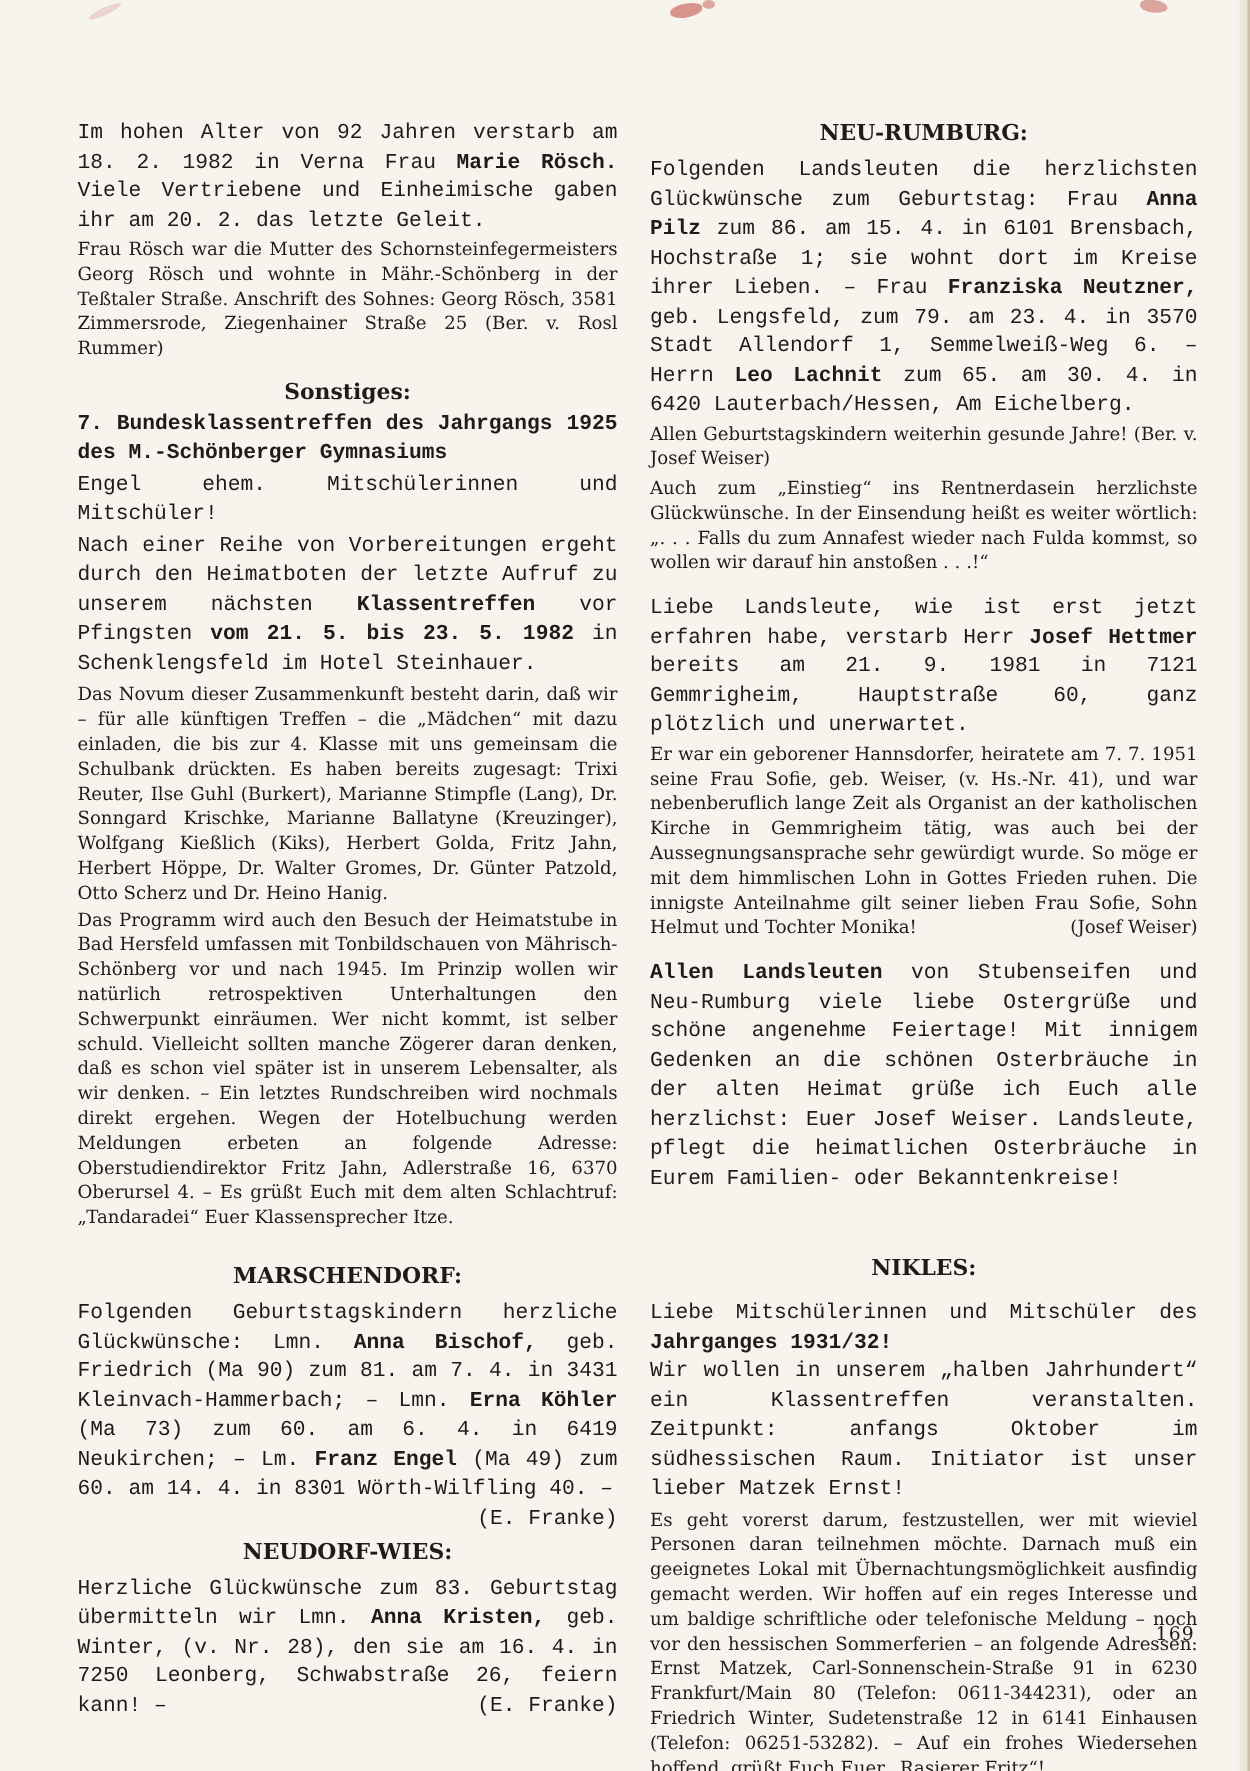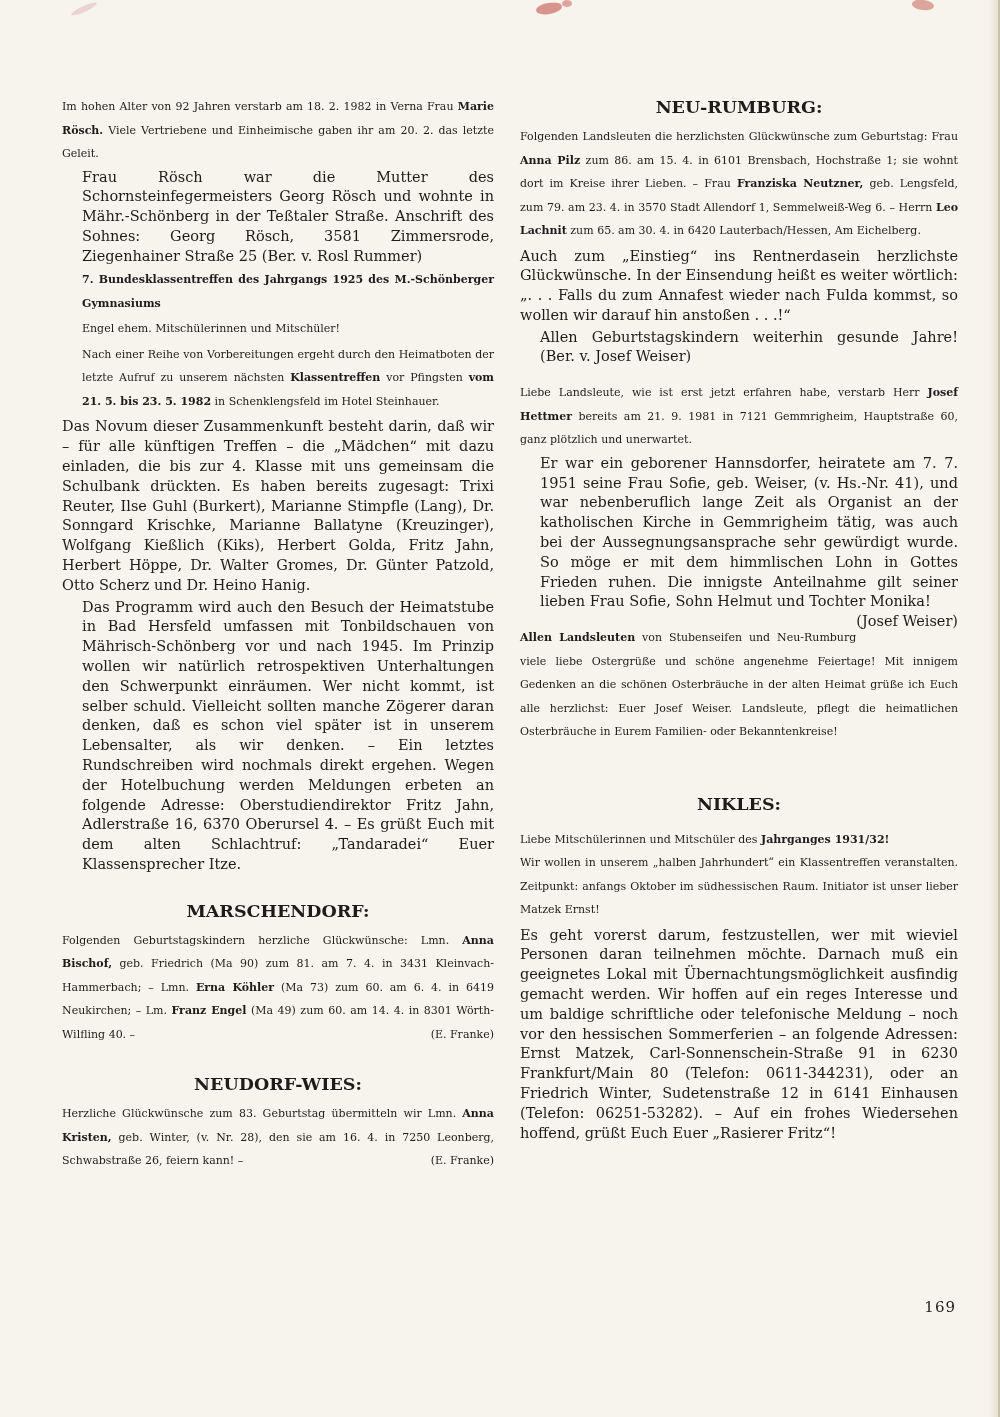--- a/index.html
+++ b/index.html
@@ -7,27 +7,27 @@
     width: 1000px; height: 1417px;
     position: relative; overflow: hidden;
     background: #f7f4ee;
     font-family: "DejaVu Serif", "Liberation Serif", serif;
     color: #1e1c1a;
   }
   .col { position: absolute; top: 95px; }
   .col-left  { left: 62px;  width: 432px; }
   .col-right { left: 520px; width: 438px; }
   p, h3 { margin: 0; padding: 0; }
-  .body-text  { font-size: 11px;   line-height: 23.5px; text-align: justify; hyphens: auto; }
+  .body-text  { font-size: 17px;   line-height: 23.5px; text-align: justify; hyphens: auto; font-family: Liberation Mono, monospace; }
   .small-text { font-size: 14.5px; line-height: 19.8px; text-align: justify; hyphens: auto; }
   .heading { font-size: 17.5px; line-height: 24px; font-weight: bold; text-align: center; }
   .bold-para { font-weight: bold; }
   .b { font-weight: bold; }
   .sig { float: right; }
-  .mt2  { margin-top: 2px; margin-left: 20px; }  .mt4  { margin-top: 4px; }  .mt6  { margin-top: 6px; }
+  .mt2  { margin-top: 2px; }  .mt4  { margin-top: 4px; }  .mt6  { margin-top: 6px; }
   .mt12 { margin-top: 12px; } .mt14 { margin-top: 14px; } .mt24 { margin-top: 24px; }
   .mt26 { margin-top: 26px; } .mt48 { margin-top: 48px; }
   .page-number {
     position: absolute; right: 44px; top: 1298px;
     font-size: 15px; letter-spacing: 1px;
   }
   .artifact { position: absolute; pointer-events: none; }
   .edge-right {
     right: 0; top: 0; width: 12px; height: 100%;
     background: linear-gradient(to left, rgba(190,170,120,0.30), rgba(190,170,120,0));
@@ -47,38 +47,39 @@
 <div class="artifact mark-b"></div>
 <div class="artifact mark-c"></div>
 <div class="artifact mark-d"></div>
 
 <main>
 
   <section class="col col-left">
     <p class="body-text"><span>Im hohen Alter von 92 Jahren verstarb am 18. 2. 1982 in Verna Frau </span><span class="b">Marie Rösch.</span><span> Viele Vertriebene und Einheimische gaben ihr am 20. 2. das letzte Geleit.</span></p>
     <p class="small-text mt2">Frau Rösch war die Mutter des Schornsteinfegermeisters Georg Rösch und wohnte in Mähr.-Schönberg in der Teßtaler Straße. Anschrift des Sohnes: Georg Rösch, 3581 Zimmersrode, Ziegenhainer Straße 25 (Ber. v. Rosl Rummer)</p>
 
+    <h3 class="heading mt12">Sonstiges:</h3>
     <p class="body-text bold-para mt2">7. Bundesklassentreffen des Jahrgangs 1925 des M.-Schönberger Gymnasiums</p>
     <p class="body-text mt2">Engel ehem. Mitschülerinnen und Mitschüler!</p>
     <p class="body-text mt2"><span>Nach einer Reihe von Vorbereitungen ergeht durch den Heimatboten der letzte Aufruf zu unserem nächsten </span><span class="b">Klassentreffen</span><span> vor Pfingsten </span><span class="b">vom 21. 5. bis 23. 5. 1982</span><span> in Schenklengsfeld im Hotel Steinhauer.</span></p>
     <p class="small-text mt4">Das Novum dieser Zusammenkunft besteht darin, daß wir – für alle künftigen Treffen – die „Mädchen“ mit dazu einladen, die bis zur 4. Klasse mit uns gemeinsam die Schulbank drückten. Es haben bereits zugesagt: Trixi Reuter, Ilse Guhl (Burkert), Marianne Stimpfle (Lang), Dr. Sonngard Krischke, Marianne Ballatyne (Kreuzinger), Wolfgang Kießlich (Kiks), Herbert Golda, Fritz Jahn, Herbert Höppe, Dr. Walter Gromes, Dr. Günter Patzold, Otto Scherz und Dr. Heino Hanig.</p>
     <p class="small-text mt2">Das Programm wird auch den Besuch der Heimatstube in Bad Hersfeld umfassen mit Tonbildschauen von Mährisch-Schönberg vor und nach 1945. Im Prinzip wollen wir natürlich retrospektiven Unterhaltungen den Schwerpunkt einräumen. Wer nicht kommt, ist selber schuld. Vielleicht sollten manche Zögerer daran denken, daß es schon viel später ist in unserem Lebensalter, als wir denken. – Ein letztes Rundschreiben wird nochmals direkt ergehen. Wegen der Hotelbuchung werden Meldungen erbeten an folgende Adresse: Oberstudiendirektor Fritz Jahn, Adlerstraße 16, 6370 Oberursel 4. – Es grüßt Euch mit dem alten Schlachtruf: „Tandaradei“ Euer Klassensprecher Itze.</p>
 
     <h3 class="heading mt24">MARSCHENDORF:</h3>
     <p class="body-text mt6"><span><span>Folgenden Geburtstagskindern herzliche Glückwünsche: Lmn. </span><span class="b">Anna Bischof,</span><span> geb. Friedrich (Ma 90) zum 81. am 7. 4. in 3431 Kleinvach-Hammerbach; – Lmn. </span><span class="b">Erna Köhler</span><span> (Ma 73) zum 60. am 6. 4. in 6419 Neukirchen; – Lm. </span><span class="b">Franz Engel</span><span> (Ma 49) zum 60. am 14. 4. in 8301 Wörth-Wilfling 40. – </span></span><span class="sig">(E. Franke)</span></p>
 
     <h3 class="heading mt26">NEUDORF-WIES:</h3>
     <p class="body-text mt6"><span><span>Herzliche Glückwünsche zum 83. Geburtstag übermitteln wir Lmn. </span><span class="b">Anna Kristen,</span><span> geb. Winter, (v. Nr. 28), den sie am 16. 4. in 7250 Leonberg, Schwabstraße 26, feiern kann! – </span></span><span class="sig">(E. Franke)</span></p>
   </section>
 
   <section class="col col-right">
     <h3 class="heading">NEU-RUMBURG:</h3>
     <p class="body-text mt6"><span>Folgenden Landsleuten die herzlichsten Glückwünsche zum Geburtstag: Frau </span><span class="b">Anna Pilz</span><span> zum 86. am 15. 4. in 6101 Brensbach, Hochstraße 1; sie wohnt dort im Kreise ihrer Lieben. – Frau </span><span class="b">Franziska Neutzner,</span><span> geb. Lengsfeld, zum 79. am 23. 4. in 3570 Stadt Allendorf 1, Semmelweiß-Weg 6. – Herrn </span><span class="b">Leo Lachnit</span><span> zum 65. am 30. 4. in 6420 Lauterbach/Hessen, Am Eichelberg.</span></p>
+    <p class="small-text mt2">Allen Geburtstagskindern weiterhin gesunde Jahre! (Ber. v. Josef Weiser)</p>
     <p class="small-text mt4">Auch zum „Einstieg“ ins Rentnerdasein herzlichste Glückwünsche. In der Einsendung heißt es weiter wörtlich: „. . . Falls du zum Annafest wieder nach Fulda kommst, so wollen wir darauf hin anstoßen . . .!“</p>
-    <p class="small-text mt2">Allen Geburtstagskindern weiterhin gesunde Jahre! (Ber. v. Josef Weiser)</p>
 
     <p class="body-text mt14"><span>Liebe Landsleute, wie ist erst jetzt erfahren habe, verstarb Herr </span><span class="b">Josef Hettmer</span><span> bereits am 21. 9. 1981 in 7121 Gemmrigheim, Hauptstraße 60, ganz plötzlich und unerwartet.</span></p>
     <p class="small-text mt2"><span>Er war ein geborener Hannsdorfer, heiratete am 7. 7. 1951 seine Frau Sofie, geb. Weiser, (v. Hs.-Nr. 41), und war nebenberuflich lange Zeit als Organist an der katholischen Kirche in Gemmrigheim tätig, was auch bei der Aussegnungsansprache sehr gewürdigt wurde. So möge er mit dem himmlischen Lohn in Gottes Frieden ruhen. Die innigste Anteilnahme gilt seiner lieben Frau Sofie, Sohn Helmut und Tochter Monika!</span><span class="sig">(Josef Weiser)</span></p>
 
     <p class="body-text mt14"><span class="b">Allen Landsleuten</span><span> von Stubenseifen und Neu-Rumburg viele liebe Ostergrüße und schöne angenehme Feiertage! Mit innigem Gedenken an die schönen Osterbräuche in der alten Heimat grüße ich Euch alle herzlichst: Euer Josef Weiser. Landsleute, pflegt die heimatlichen Osterbräuche in Eurem Familien- oder Bekanntenkreise!</span></p>
 
     <h3 class="heading mt48">NIKLES:</h3>
     <p class="body-text mt12"><span>Liebe Mitschülerinnen und Mitschüler des </span><span class="b">Jahrganges 1931/32!</span></p>
     <p class="body-text">Wir wollen in unserem „halben Jahrhundert“ ein Klassentreffen veranstalten. Zeitpunkt: anfangs Oktober im südhessischen Raum. Initiator ist unser lieber Matzek Ernst!</p>
     <p class="small-text mt4">Es geht vorerst darum, festzustellen, wer mit wieviel Personen daran teilnehmen möchte. Darnach muß ein geeignetes Lokal mit Übernachtungsmöglichkeit ausfindig gemacht werden. Wir hoffen auf ein reges Interesse und um baldige schriftliche oder telefonische Meldung – noch vor den hessischen Sommerferien – an folgende Adressen: Ernst Matzek, Carl-Sonnenschein-Straße 91 in 6230 Frankfurt/Main 80 (Telefon: 0611-344231), oder an Friedrich Winter, Sudetenstraße 12 in 6141 Einhausen (Telefon: 06251-53282). – Auf ein frohes Wiedersehen hoffend, grüßt Euch Euer „Rasierer Fritz“!</p>

